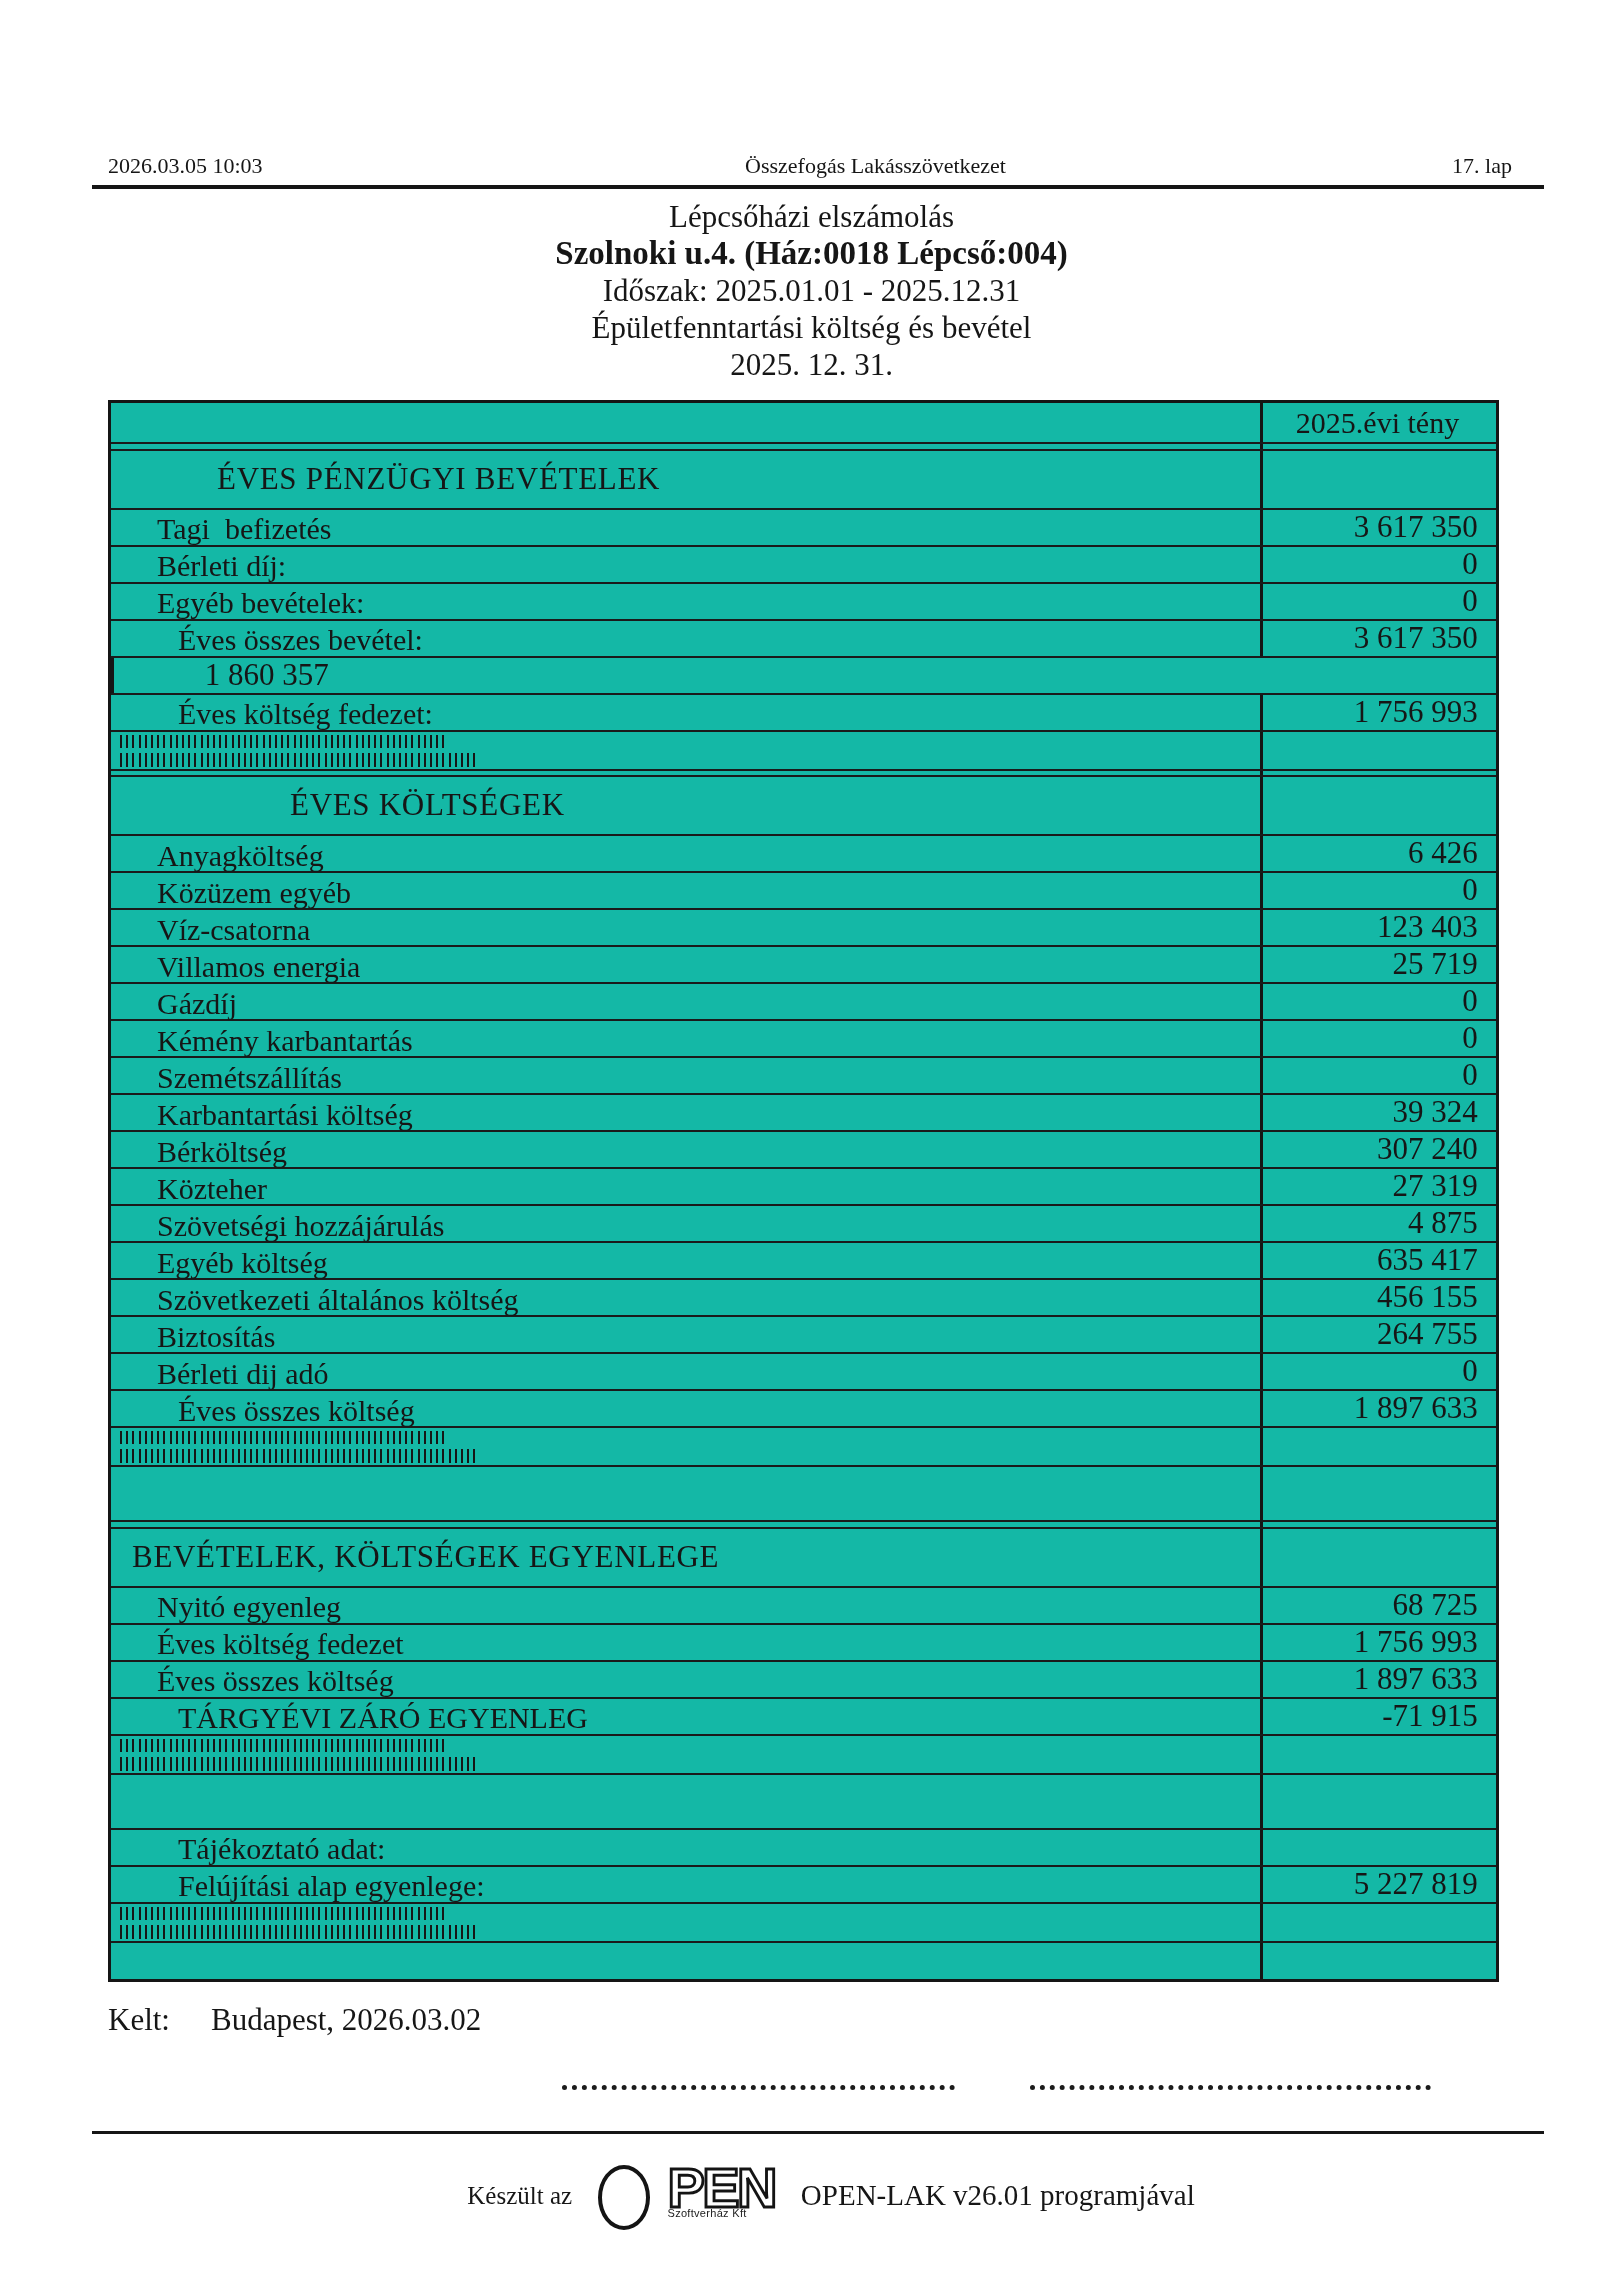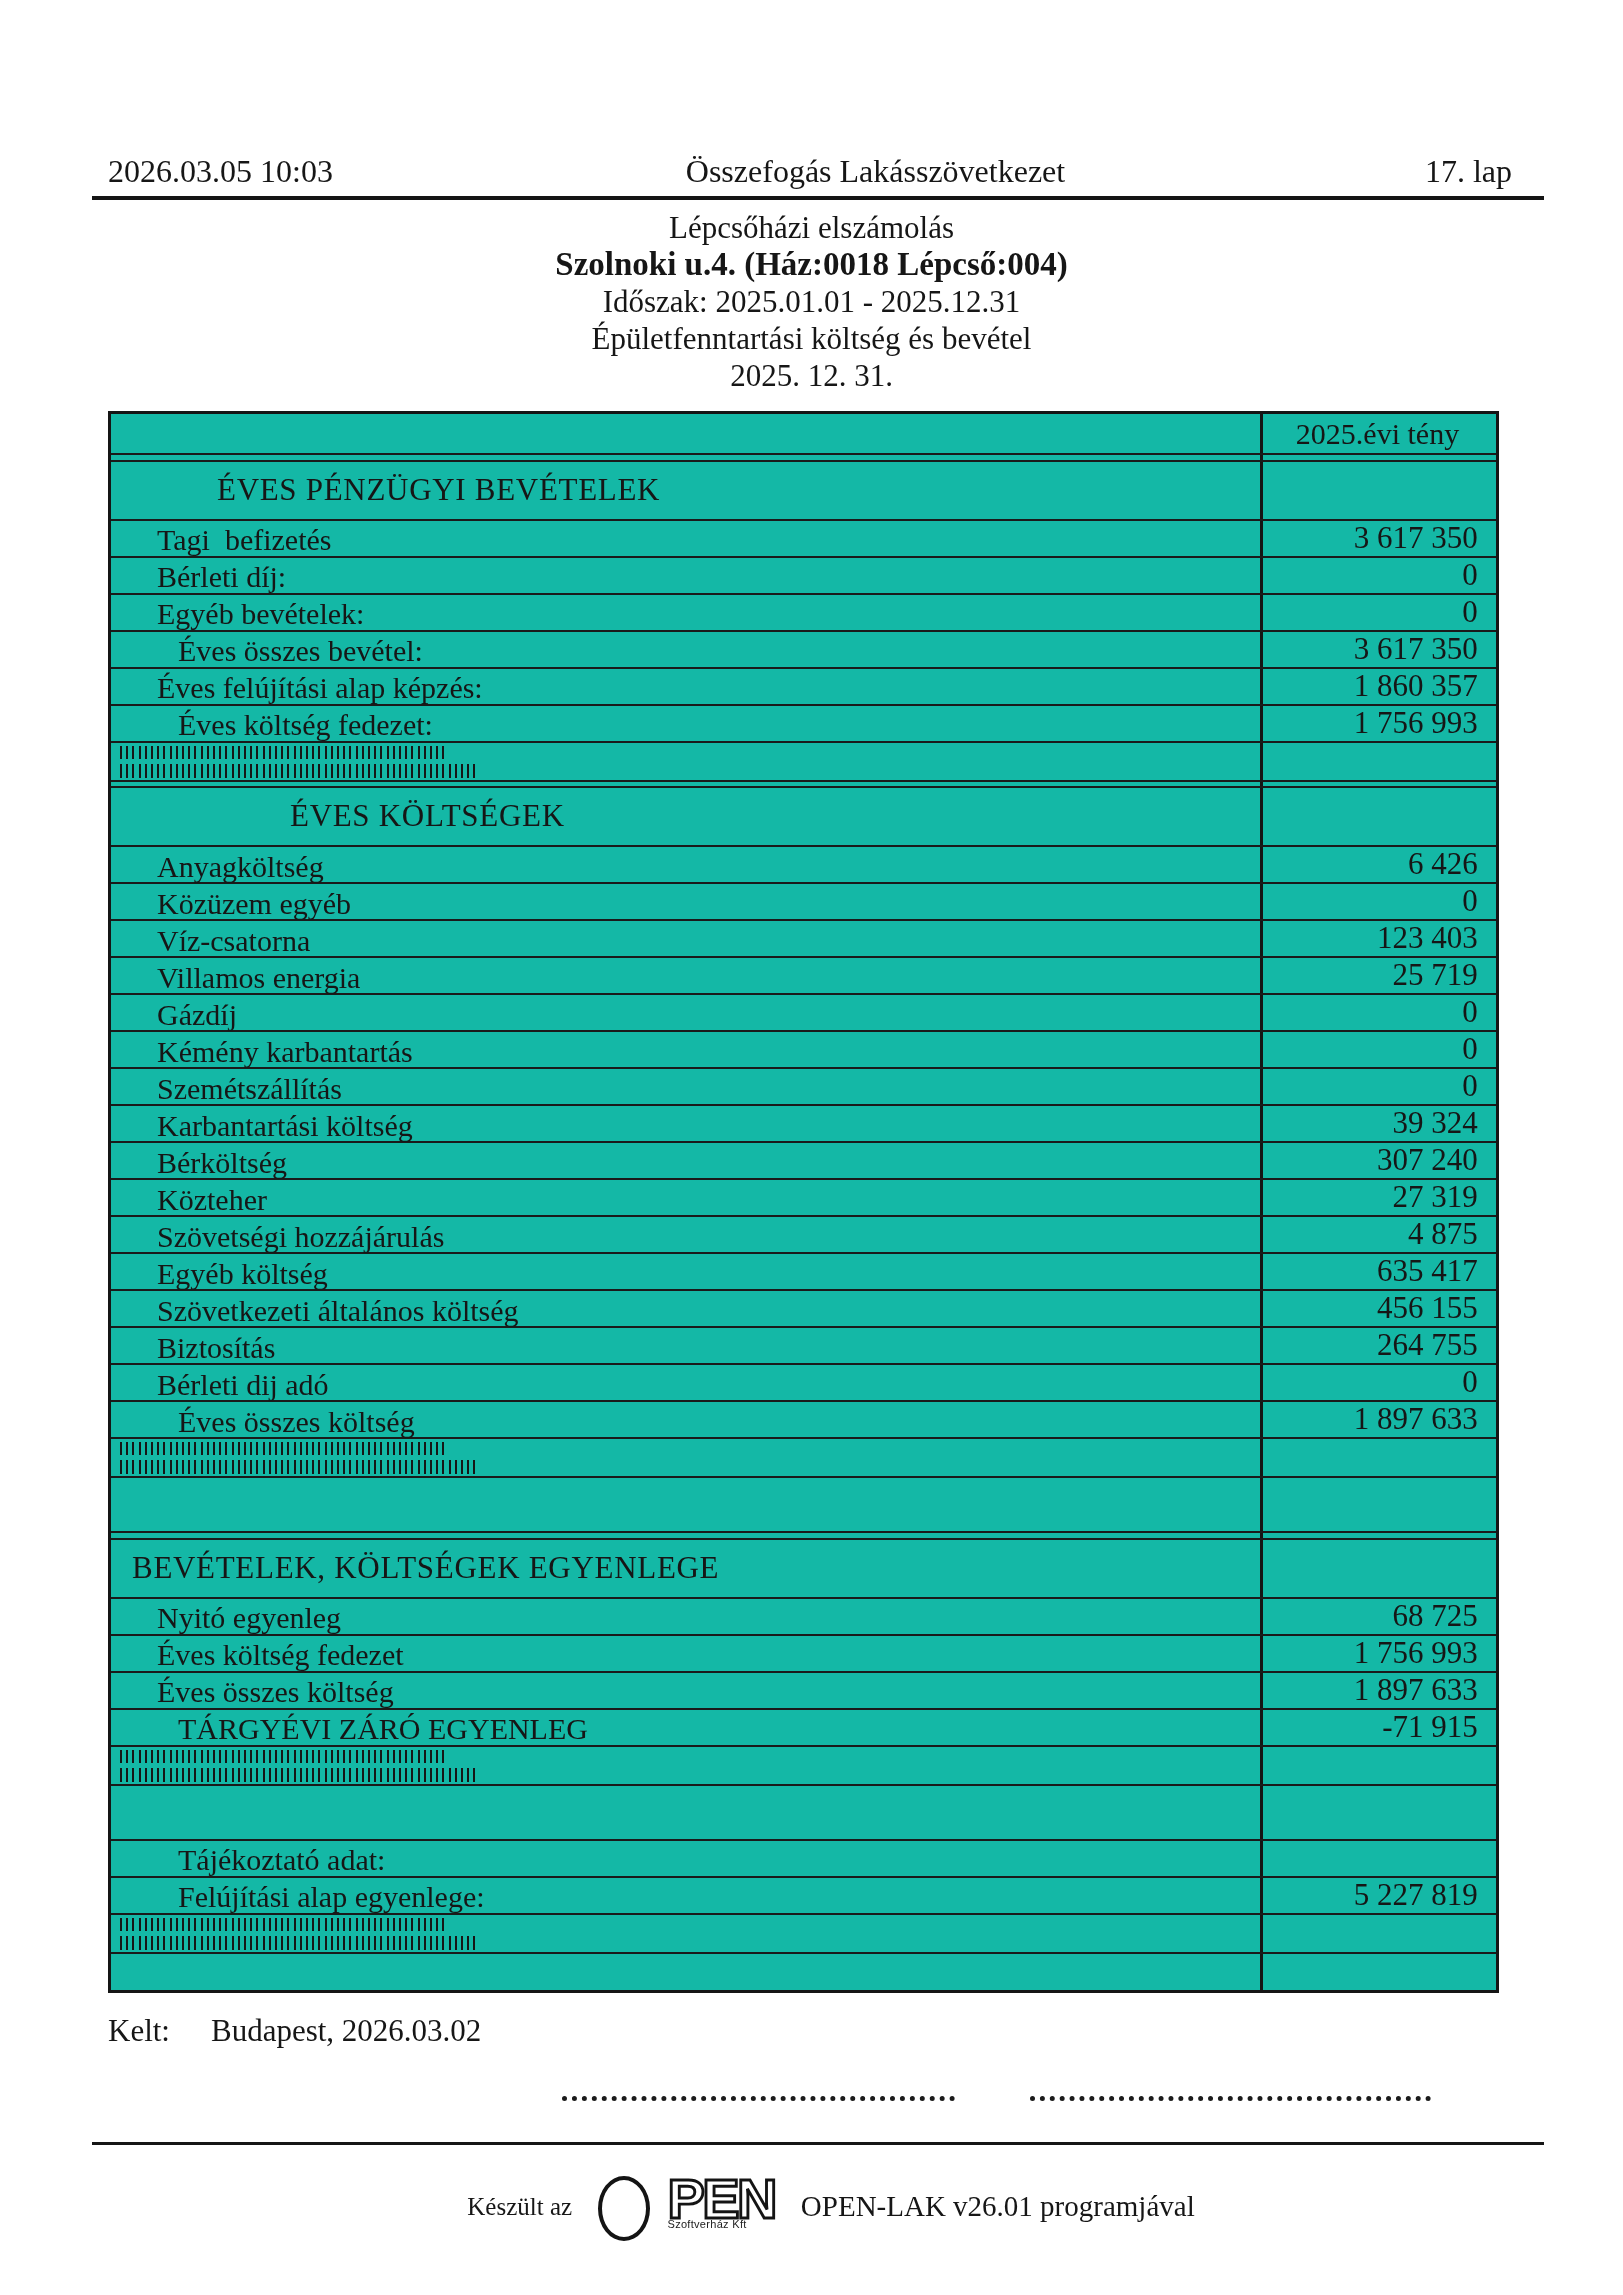--- a/index.html
+++ b/index.html
@@ -9,21 +9,21 @@
     font-family:"Liberation Serif","DejaVu Serif",serif;
     color:#161616;
     overflow:hidden;
   }
   .page{position:relative;width:1623px;height:2295px;}
 
   
   .topbar{
     display:flex;align-items:flex-end;
     margin:154px 111px 0 108px;
-    font-size:32px;line-height:1.1;
+    font-size:22px;line-height:1.1;
   }
   .topbar .dt{width:406px;text-align:left;}
   .topbar .org{flex:1;text-align:center;}
   .topbar .pg{width:275px;text-align:right;}
   .top-rule{
     height:4.6px;background:#151515;
     margin:6.5px 79px 0 92px;
   }
 
   
@@ -165,21 +165,20 @@
             <span>0</span>
           </div>
         </div>
         <div class="row data ind0">
           <div class="label-cell"><span>Éves összes bevétel:</span></div>
           <div class="value-cell">
             <span>3 617 350</span>
           </div>
         </div>
         <div class="row data ind1">
-          <div class="label-cell"><span>Éves felújítási alap képzés:</span></div>
           <div class="value-cell">
             <span>1 860 357</span>
           </div>
         </div>
         <div class="row data ind0">
           <div class="label-cell"><span>Éves költség fedezet:</span></div>
           <div class="value-cell">
             <span>1 756 993</span>
           </div>
         </div>

